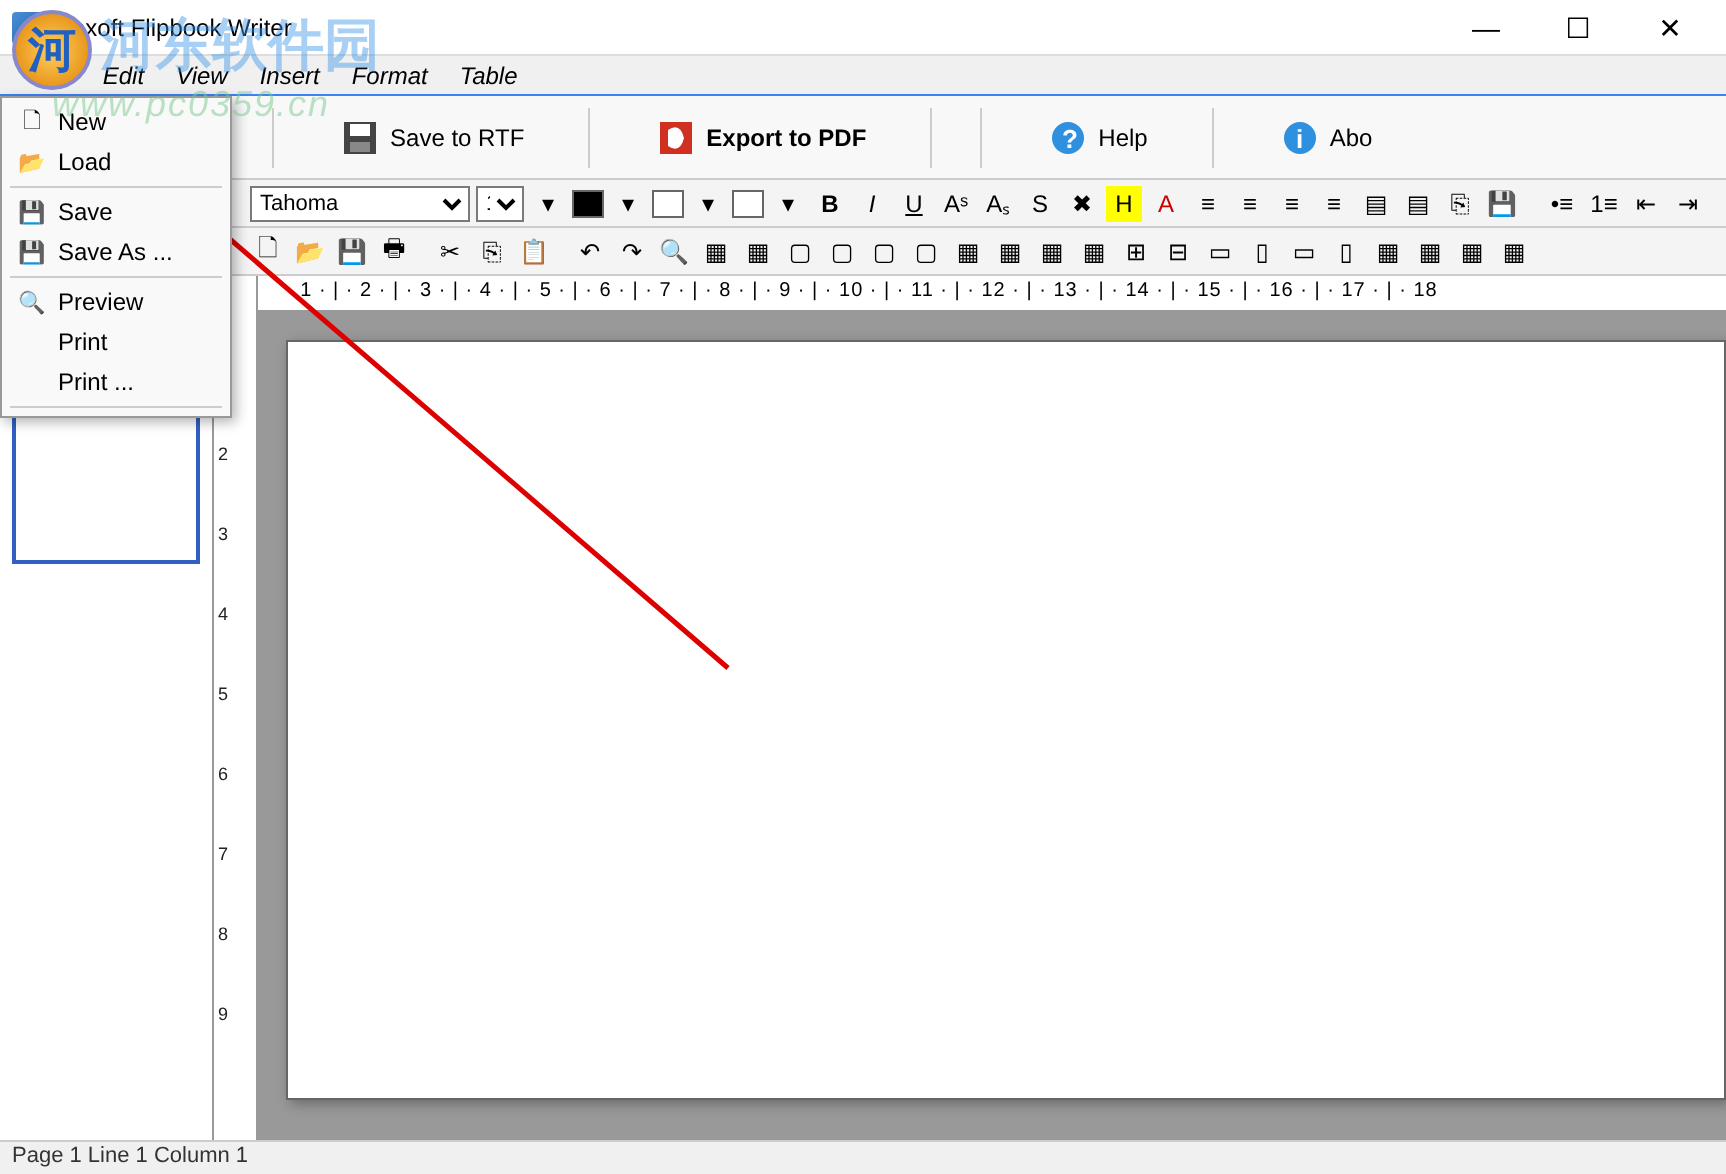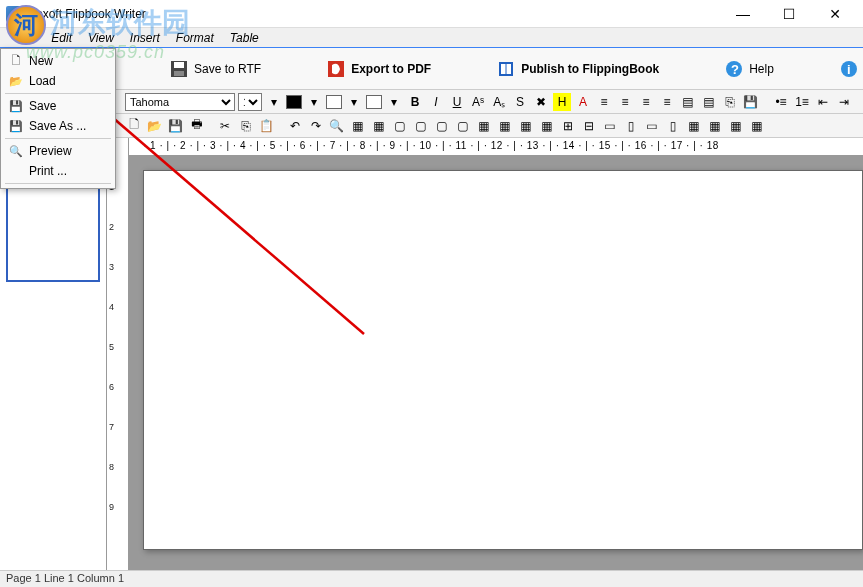--- a/index.html
+++ b/index.html
@@ -100,30 +100,20 @@
   <div class="tbtn">
     <span class="ticon">
         <svg width="20" height="20">
           <rect x="2" y="2" width="16" height="16" fill="#d03020"></rect>
           <path d="M6 6 Q12 2 14 10 Q12 18 6 14" fill="#fff"></path>
         </svg>
       </span>
     <span class="bold">Export to PDF</span>
   </div>
   <div class="tsep"></div>
-  <div class="tbtn">
-    <span class="ticon">
-        <svg width="20" height="20">
-          <rect x="3" y="3" width="14" height="14" fill="#2060c0"></rect>
-          <rect x="5" y="5" width="10" height="10" fill="#fff"></rect>
-          <line x1="10" y1="5" x2="10" y2="15" stroke="#2060c0"></line>
-        </svg>
-      </span>
-    <span class="bold">Publish to FlippingBook</span>
-  </div>
   <div class="tsep"></div>
   <div class="tbtn">
     <span class="ticon">
         <svg width="20" height="20">
           <circle cx="10" cy="10" r="8" fill="#3090e0"></circle>
           <text x="7" y="15" font-size="13" fill="#fff" font-weight="bold">?</text>
         </svg>
       </span>
     <span>Help</span>
   </div>
@@ -259,20 +249,24 @@
       <span class="micon">💾</span>
       <span>Save As ...</span>
     </div>
   <div class="msep"></div>
   <div class="mi">
       <span class="micon">🔍</span>
       <span>Preview</span>
     </div>
   <div class="mi">
       <span class="micon"></span>
+      <span>Print</span>
+    </div>
+  <div class="mi">
+      <span class="micon"></span>
       <span>Print ...</span>
     </div>
   <div class="msep"></div>
 </div>
 
 <svg class="arrow" width="320" height="280">
   <defs>
       <marker id="ah" markerWidth="12" markerHeight="12" refX="2" refY="6" orient="auto">
         <path d="M12 0 L0 6 L12 12 Z" fill="#d00"></path>
       </marker>

